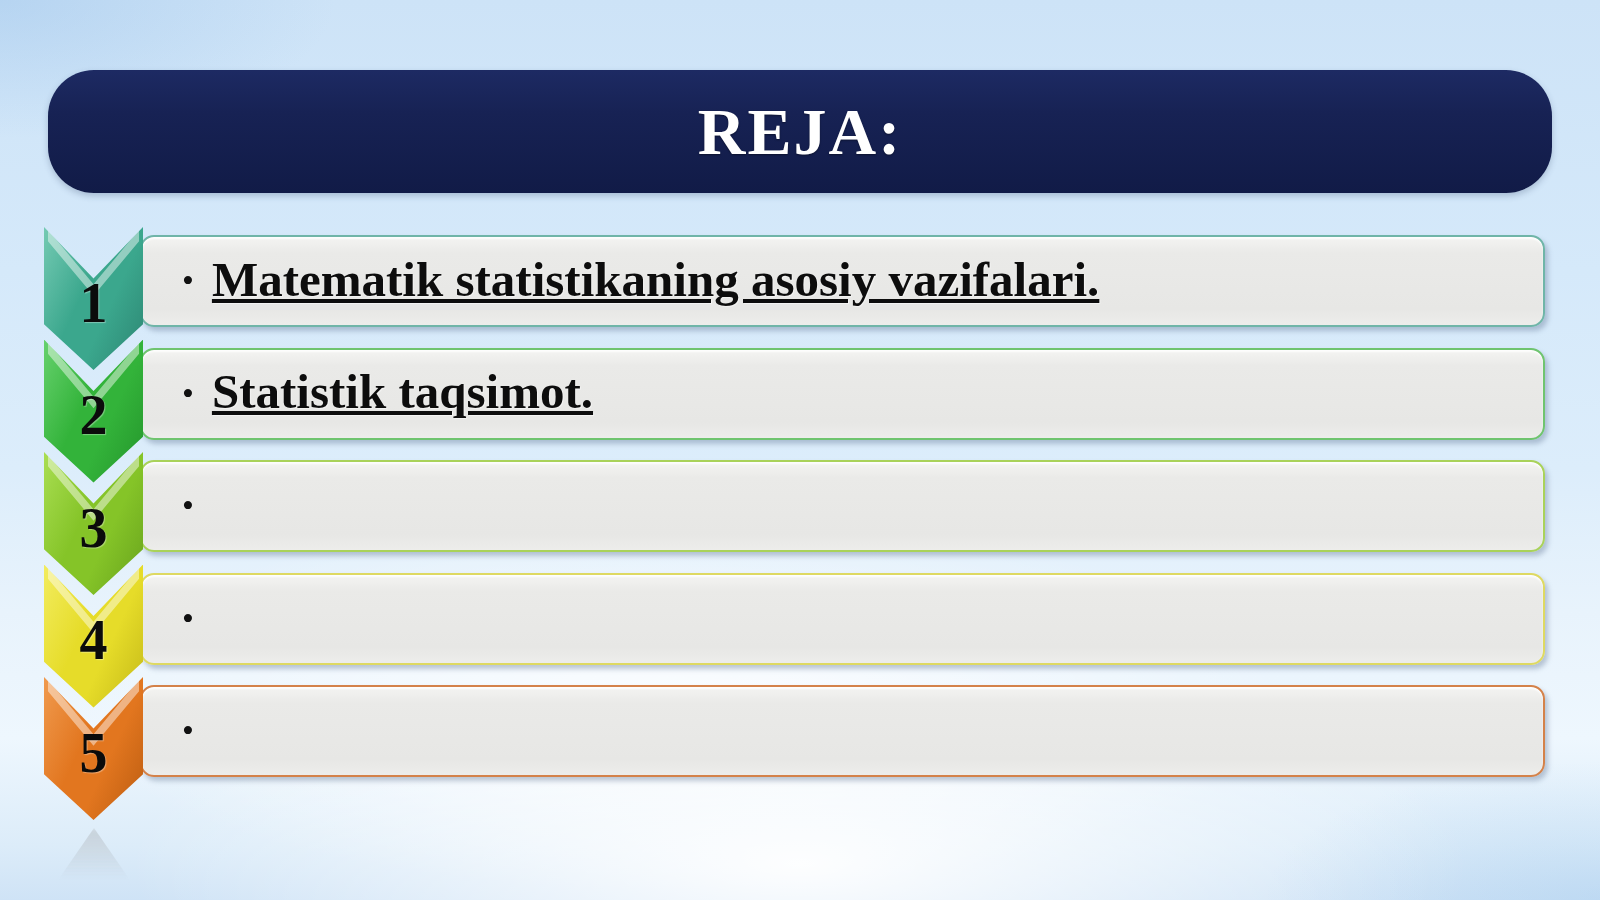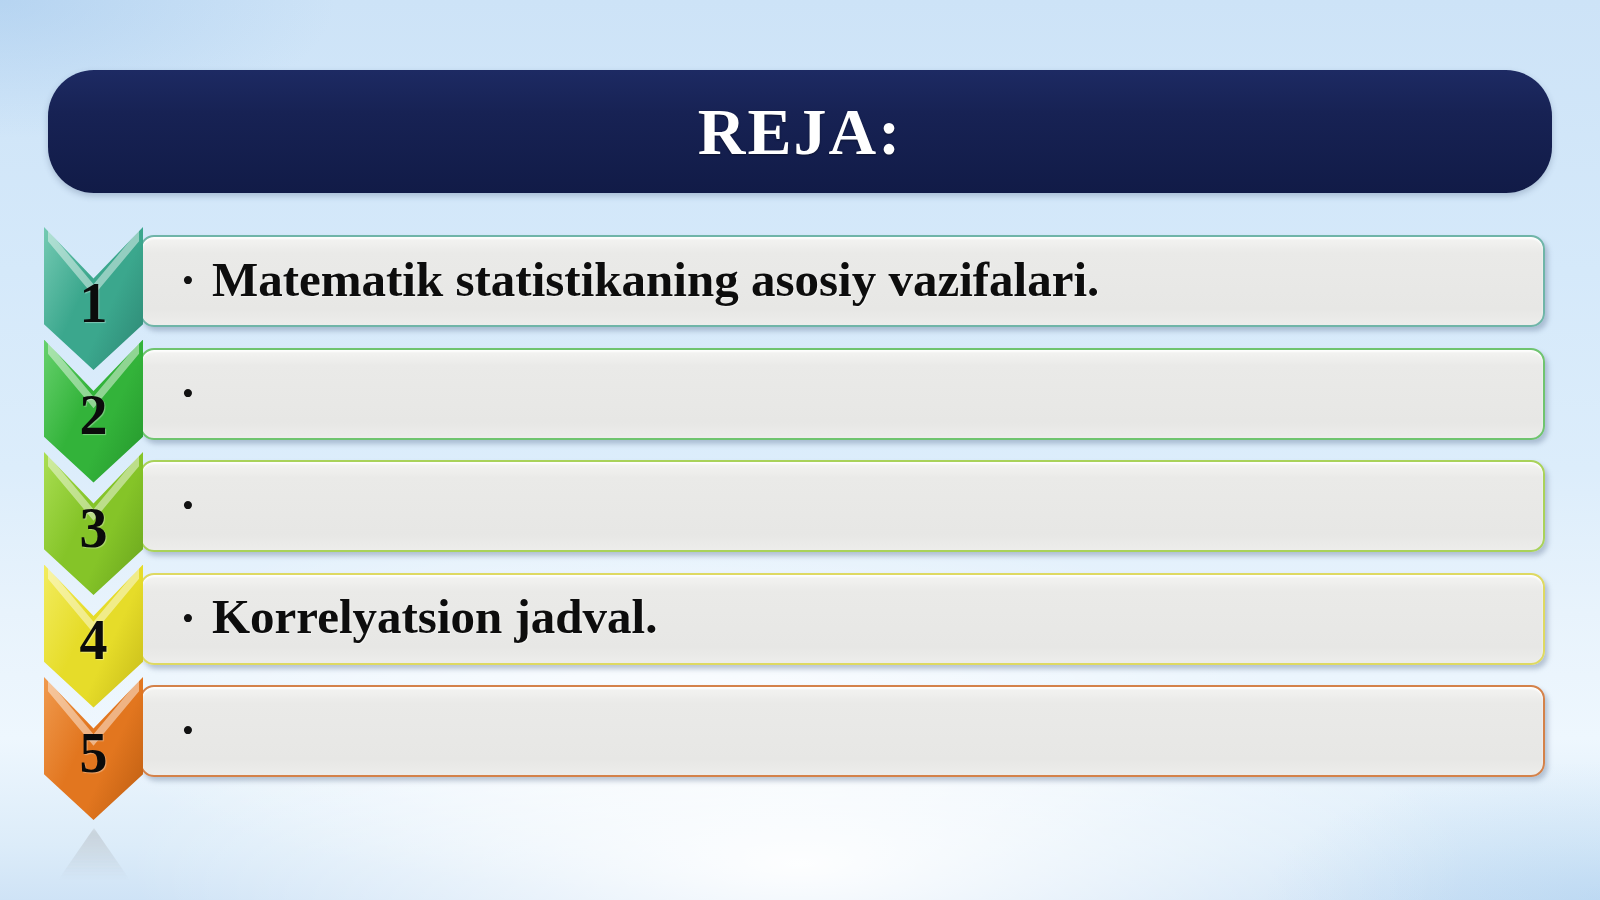--- a/index.html
+++ b/index.html
@@ -114,20 +114,21 @@
     line-height: 1;
   }
   .bar-text {
     font-size: 49px;
     font-weight: bold;
     color: #0d0d0d;
     white-space: nowrap;
     text-shadow: 1px 1px 1px rgba(255,255,255,0.5);
     line-height: 1;
     padding-bottom: 4px;
+    text-decoration: underline;
   }
   .tip-reflection {
     position: absolute;
     left: 58px;
     top: 828px;
     width: 72px;
     height: 52px;
     clip-path: polygon(50% 0, 100% 100%, 0 100%);
     background: linear-gradient(180deg, rgba(110,100,95,0.35), rgba(150,150,150,0));
     filter: blur(3px);
@@ -151,41 +152,41 @@
     </div>
     <div class="chevron">
       <div class="chevron-inner-gloss"></div>
       <div class="chevron-number">1</div>
     </div>
   </div>
 
   <div class="row" style="top: 339.5px; z-index: 9; --c-light: #66d16d; --c-main: #33b33a; --c-dark: #24952b; --c-border: #6fc46f;">
     <div class="bar">
       <span class="bullet">•</span>
+      <span class="bar-text">Statistik taqsimot.</span>
     </div>
     <div class="chevron">
       <div class="chevron-inner-gloss"></div>
       <div class="chevron-number">2</div>
     </div>
   </div>
 
   <div class="row" style="top: 452px; z-index: 8; --c-light: #a9de52; --c-main: #85c428; --c-dark: #68a31c; --c-border: #a9d25a;">
     <div class="bar">
       <span class="bullet">•</span>
     </div>
     <div class="chevron">
       <div class="chevron-inner-gloss"></div>
       <div class="chevron-number">3</div>
     </div>
   </div>
 
   <div class="row" style="top: 564.5px; z-index: 7; --c-light: #f2ec5e; --c-main: #e6dc29; --c-dark: #c4b918; --c-border: #ded962;">
     <div class="bar">
       <span class="bullet">•</span>
-      <span class="bar-text">Korrelyatsion jadval.</span>
     </div>
     <div class="chevron">
       <div class="chevron-inner-gloss"></div>
       <div class="chevron-number">4</div>
     </div>
   </div>
 
   <div class="row" style="top: 677px; z-index: 6; --c-light: #f09a4e; --c-main: #e2761f; --c-dark: #bb5c10; --c-border: #d4824a;">
     <div class="bar">
       <span class="bullet">•</span>

